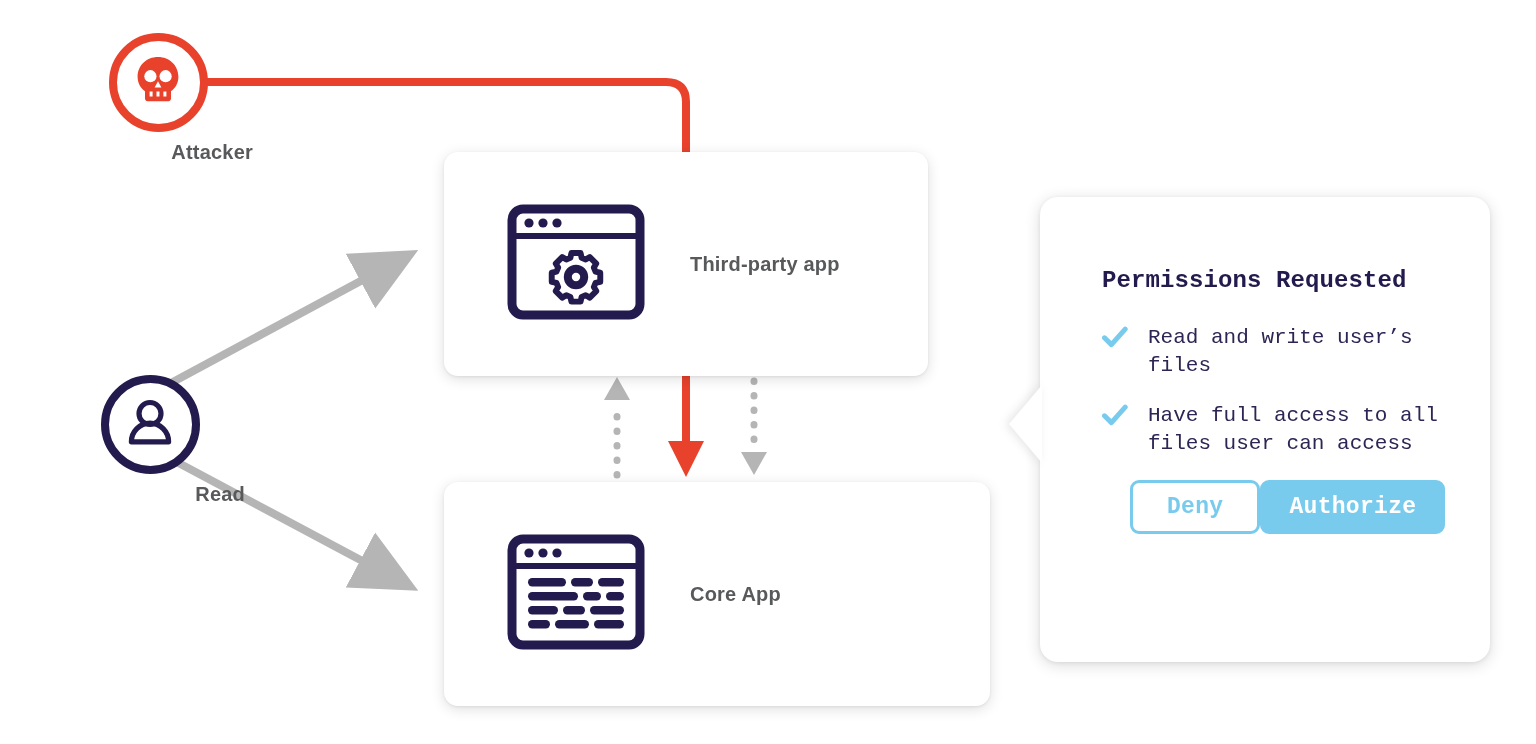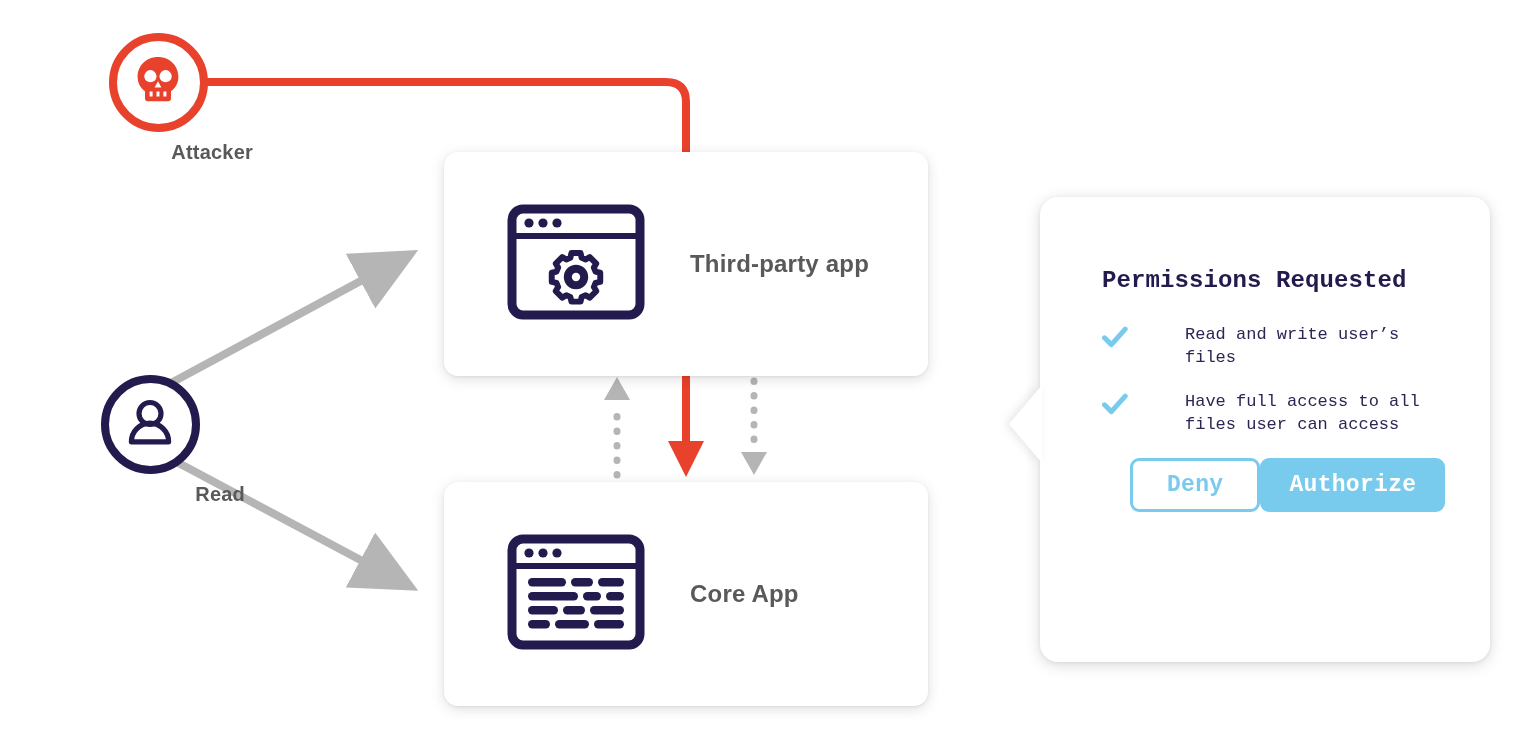--- a/index.html
+++ b/index.html
@@ -40,27 +40,27 @@
   .card {
     position: absolute; z-index: 2;
     background: #ffffff;
     border-radius: 14px;
     box-shadow: 0 3px 14px rgba(0,0,0,0.13), 0 1px 3px rgba(0,0,0,0.07);
     display: flex; align-items: center;
   }
   .card .card-icon { margin-left: 62px; flex: 0 0 auto; }
   .card .card-label {
     margin-left: 44px;
-    font-size: 24px;
+    font-size: 20px;
     font-weight: bold;
     color: #58595b;
     letter-spacing: .2px;
   }
   #card-thirdparty { left: 444px; top: 152px; width: 484px; height: 224px; }
-  #card-core       { left: 444px; top: 482px; width: 484px; height: 224px; text-align: right; }
+  #card-core       { left: 444px; top: 482px; width: 546px; height: 224px; text-align: right; }
 
   
   #permissions-panel {
     position: absolute; z-index: 4;
     left: 1040px; top: 197px; width: 450px; height: 465px;
     background: #ffffff;
     border-radius: 18px;
     box-shadow: 0 3px 16px rgba(0,0,0,0.14), 0 1px 4px rgba(0,0,0,0.07);
     padding: 70px 40px 0 62px;
     font-family: Liberation Mono, monospace;
@@ -74,21 +74,21 @@
     border-right: 33px solid #ffffff;
     filter: drop-shadow(-3px 0 5px rgba(0,0,0,0.10));
   }
   #permissions-title {
     font-size: 24px; font-weight: bold; color: #231b4d;
     letter-spacing: .1px; margin-bottom: 30px;
   }
   .perm-row { display: flex; align-items: flex-start; margin-bottom: 22px; }
   .perm-check { flex: 0 0 auto; width: 26px; margin-right: 20px; margin-top: 2px; }
   .perm-text {
-    font-size: 17px; color: #2d2553; line-height: 1.33; font-weight: normal; margin-left: 37px;
+    font-size: 21px; color: #2d2553; line-height: 1.33; font-weight: normal;
   }
   #permissions-actions { display: flex; align-items: center; margin-top: 22px; }
   #btn-authorize {
     background: #79cbee; color: #ffffff;
     border: 3px solid #79cbee; border-radius: 9px;
     font-size: 23px; font-weight: bold; font-family: inherit;
     padding: 0 26px; height: 54px; line-height: 48px;
     letter-spacing: .3px; cursor: pointer;
   }
   #btn-deny {

